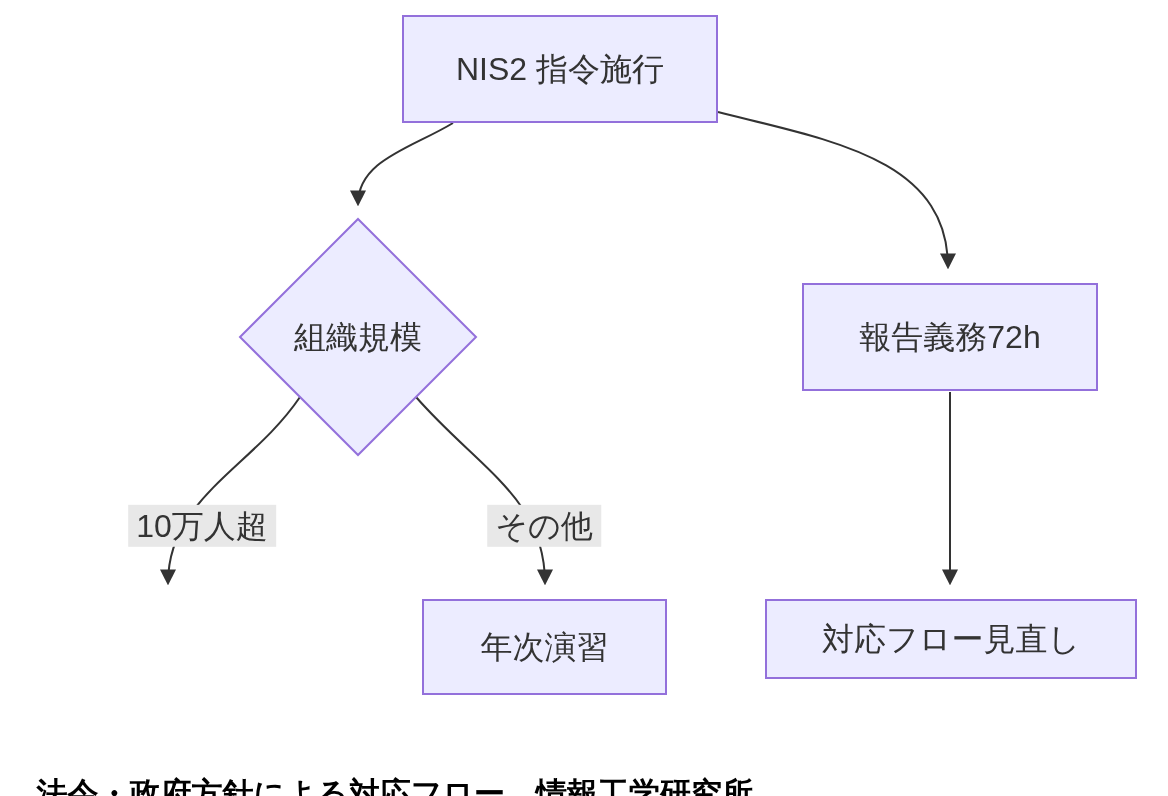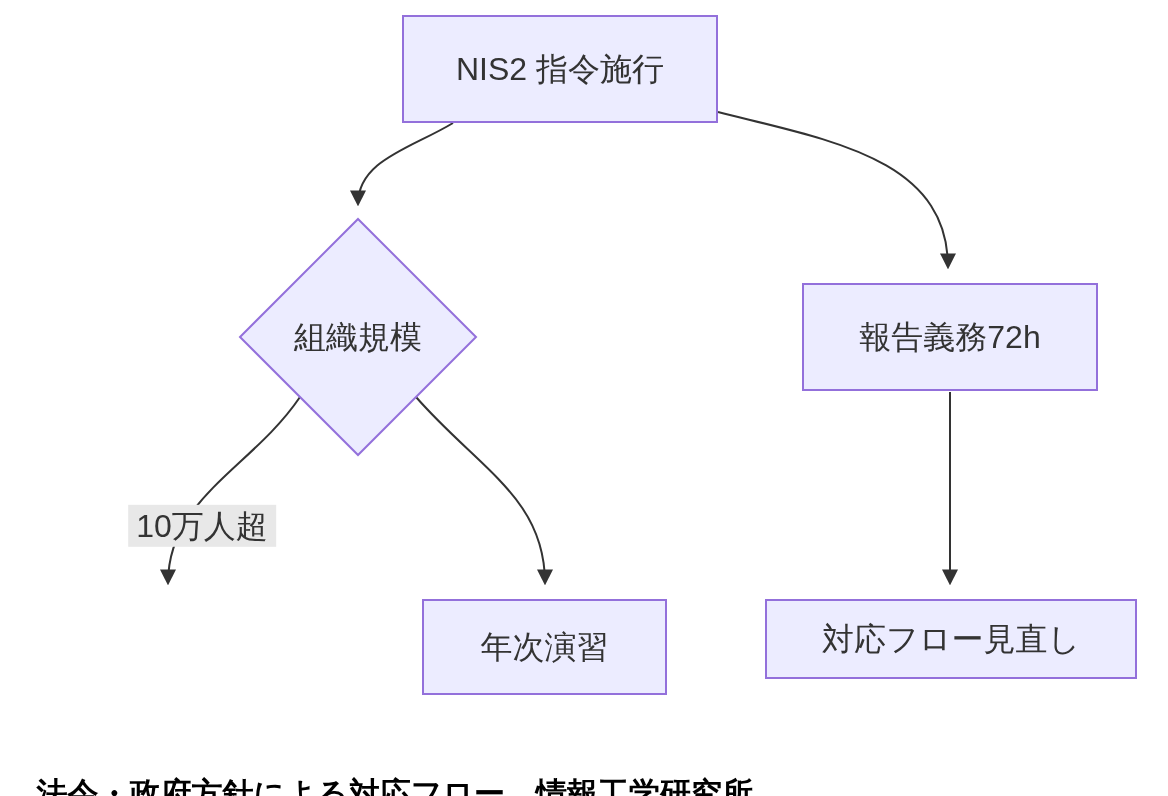--- a/index.html
+++ b/index.html
@@ -129,18 +129,21 @@
   </div>
 
   <div class="node" style="left:765px; top:599px; width:372px; height:80px;">
     <span>対応フロー見直し</span>
   </div>
 
   <div class="edge-label" style="left:174px; top:526px;margin-left:28px;">
     <span>10万人超</span>
   </div>
 
+  <div class="edge-label" style="left:544px; top:526px;">
+    <span>その他</span>
+  </div>
 
   <div class="caption">
     <span>法令・政府方針による対応フロー　情報工学研究所</span>
   </div>
 
 </div>
 
 </body></html>

